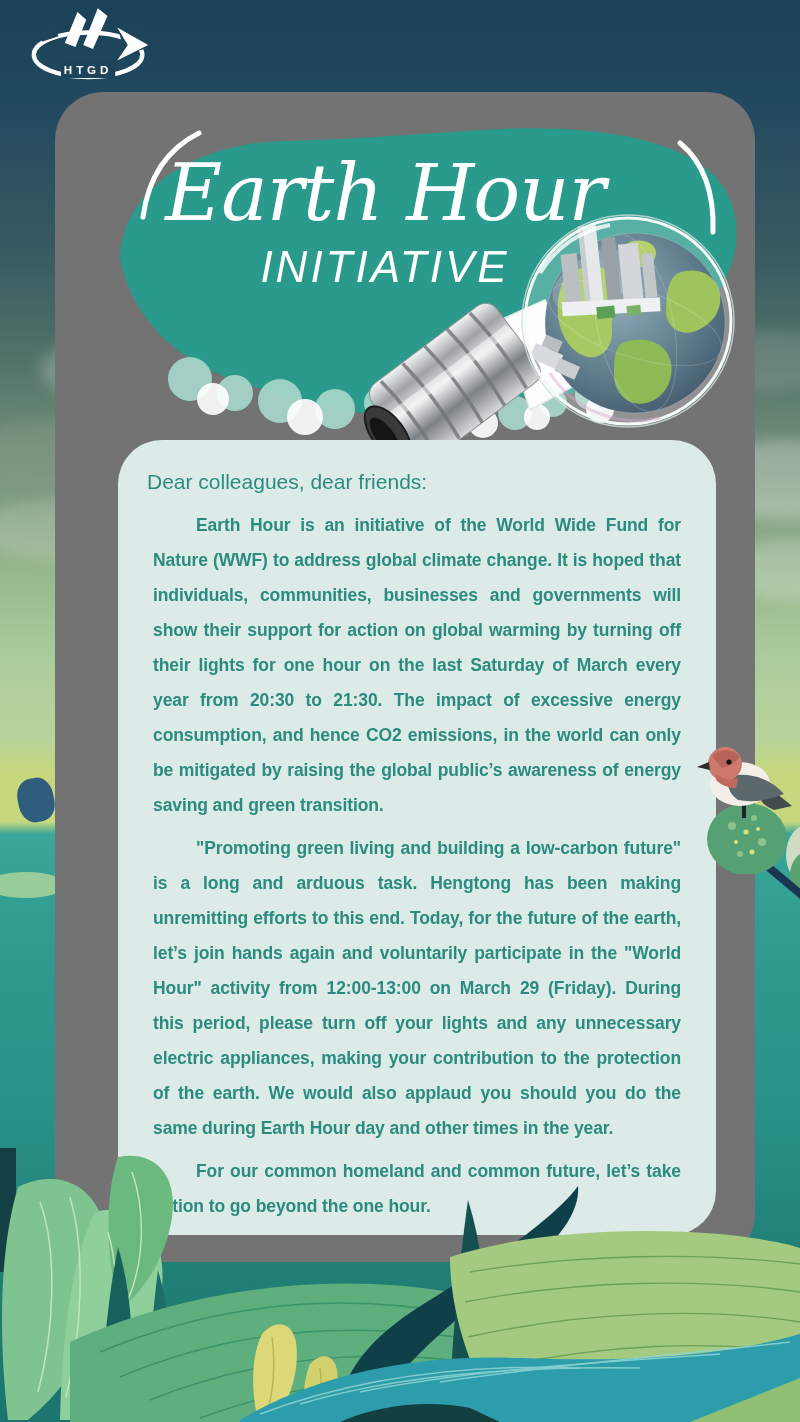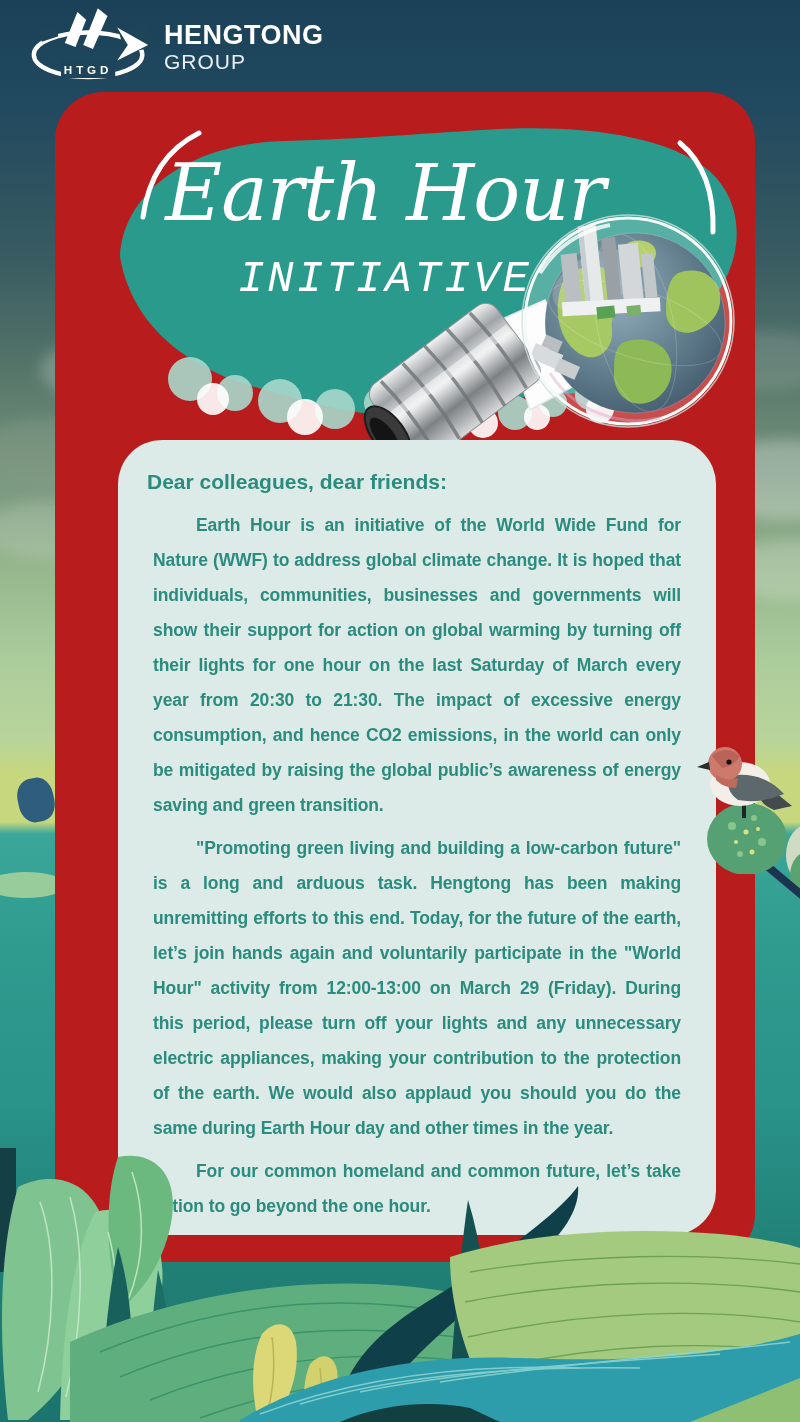--- a/index.html
+++ b/index.html
@@ -22,33 +22,33 @@
   .branch{position:absolute;left:748px;top:846px;width:82px;height:8px;background:#1b3450;
           border-radius:4px;transform:rotate(40deg);transform-origin:left center;z-index:4;}
   
   .header{position:absolute;left:0;top:0;width:800px;height:95px;z-index:3;}
   .logo{position:absolute;left:28px;top:6px;display:flex;align-items:center;}
   .logo svg{display:block;}
   .brand{margin-left:10px;color:#fff;}
   .brand-name{font-size:27px;font-weight:bold;letter-spacing:.5px;line-height:1.05;}
   .brand-div{font-size:21px;font-weight:400;letter-spacing:1px;color:#e9eff3;line-height:1.1;}
   
-  .card{position:absolute;left:55px;top:92px;width:700px;height:1170px;background:#b91c1c;
+  .card{position:absolute;left:55px;top:92px;width:700px;height:1170px;background:#737373;
         border-radius:48px;z-index:2;}
   .blob{position:absolute;left:40px;top:25px;}
   .hero-titles{position:absolute;left:20px;top:62px;width:620px;text-align:center;color:#fff;z-index:2;}
   .hero-title{font-family:"DejaVu Serif",serif;font-style:italic;font-size:78px;
               letter-spacing:-1px;line-height:1.02;}
-  .hero-subtitle{font-family:Liberation Mono, monospace;font-style:italic;font-size:44px;
-              letter-spacing:3px;margin-top:20px;}
+  .hero-subtitle{font-family:Liberation Sans, sans-serif;font-style:italic;font-size:44px;
+              letter-spacing:3px;margin-top:8px;}
   .bulb{position:absolute;left:305px;top:111px;z-index:3;}
   
   .panel{position:absolute;left:63px;top:348px;width:598px;height:795px;background:#dcebe7;
          border-radius:44px;padding:26px 27px 0 27px;box-sizing:border-box;overflow:hidden;z-index:4;}
-  .greeting{color:#2b8b7e;font-size:21px;font-weight:700;margin:4px 0 14px 2px;}
+  .greeting{color:#2b8b7e;font-size:21px;font-weight:400;margin:4px 0 14px 2px;}
   .panel p{margin:8px;color:#2b8b7e;font-size:17.5px;font-weight:600;line-height:35px;
            text-align:justify;text-indent:43px;letter-spacing:-.1px;}
   
   .bird{position:absolute;left:692px;top:714px;z-index:5;}
   .leaves{position:absolute;left:0;top:1142px;z-index:6;}
 </style>
 </head>
 <body>
 
 <div class="poster">
@@ -71,24 +71,20 @@
       <svg width="126" height="82" viewBox="0 0 130 84">
         <ellipse cx="62" cy="50" rx="56" ry="23" fill="none" stroke="#ffffff" stroke-width="4.5"></ellipse>
         <rect x="12" y="22" width="18" height="12" fill="#1d4459" transform="rotate(-18 21 28)"></rect>
         <rect x="96" y="20" width="30" height="26" fill="#1d4459" transform="rotate(-14 111 33)"></rect>
         <path d="M92 22 L124 40 L92 56 L103 40 Z" fill="#ffffff"></path>
         <rect x="34" y="56" width="56" height="18" fill="#1d4459"></rect>
         <path d="M38 38 L51 6 L60 14 L49 42 Z" fill="#ffffff"></path>
         <path d="M57 40 L72 2 L82 10 L67 44 Z" fill="#ffffff"></path>
         <text x="62" y="70" text-anchor="middle" font-size="12" font-weight="bold" letter-spacing="4" fill="#ffffff" font-family="Liberation Sans, sans-serif">HTGD</text>
       </svg>
-      <div class="brand">
-        <div class="brand-name">HENGTONG</div>
-        <div class="brand-div">GROUP</div>
-      </div>
     </div>
   </header>
 
   <div class="card">
 
     <svg class="blob" width="660" height="330" viewBox="0 0 660 330">
       <path d="M25 140 C28 75 95 26 190 24 C270 22 330 16 405 12 C485 8 570 18 612 52
                C648 82 650 132 625 172 C602 208 588 238 548 260 C506 284 468 272 428 280
                C388 290 348 298 302 298 C252 298 212 284 168 272 C118 260 40 225 25 140 Z" fill="#2a9a8c"></path>
       <path d="M48 100 Q56 40 104 16" fill="none" stroke="#ffffff" stroke-width="5" stroke-linecap="round"></path>

